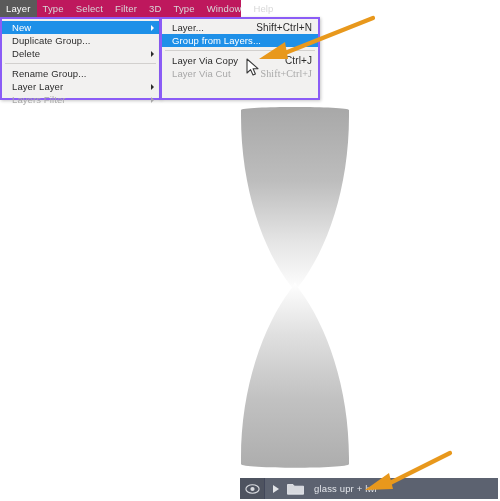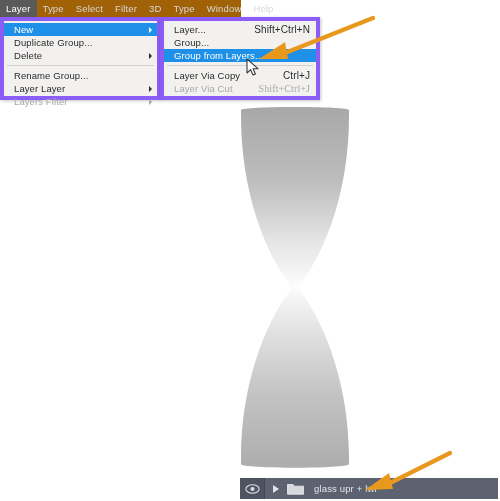--- a/index.html
+++ b/index.html
@@ -31,21 +31,21 @@
     width: 200px;
     height: 375px;
   }
 
   
   #menubar {
     position: absolute;
     left: 0; top: 0;
     width: 241px;
     height: 17px;
-    background: #a16207;
+    background: #be185d;
     display: flex;
     align-items: center;
     z-index: 30;
   }
   .menubar-item {
     color: #d8d8d8;
     font-size: 9.5px;
     line-height: 17px;
     padding: 0 6px;
     height: 17px;
@@ -54,21 +54,21 @@
   }
   .menubar-item.active {
     background: #5a5a5a;
     color: #ffffff;
   }
 
   
   .menu-panel {
     position: absolute;
     background: #f2f1f0;
-    border: 4px solid #8b5cf6;
+    border: 2px solid #8b5cf6;
     box-shadow: 1px 1px 3px rgba(0,0,0,0.22);
     z-index: 25;
     box-sizing: border-box;
   }
   #menu-layer {
     left: 0px;
     top: 17px;
     width: 161px;
     height: 83px;
     padding-top: 2px;
@@ -262,23 +262,20 @@
     <span class="label">Layers Filter</span>
     <span class="submenu-arrow"></span>
   </div>
 </div>
 
 <div class="menu-panel" id="menu-new">
   <div class="menu-row">
     <span class="label">Layer...</span>
     <span class="accel">Shift+Ctrl+N</span>
   </div>
-  <div class="menu-row">
-    <span class="label">Group...</span>
-  </div>
   <div class="menu-row sel">
     <span class="label">Group from Layers...</span>
   </div>
   <div class="menu-sep"></div>
   <div class="menu-row">
     <span class="label">Layer Via Copy</span>
     <span class="accel">Ctrl+J</span>
   </div>
   <div class="menu-row disabled">
     <span class="label">Layer Via Cut</span>

